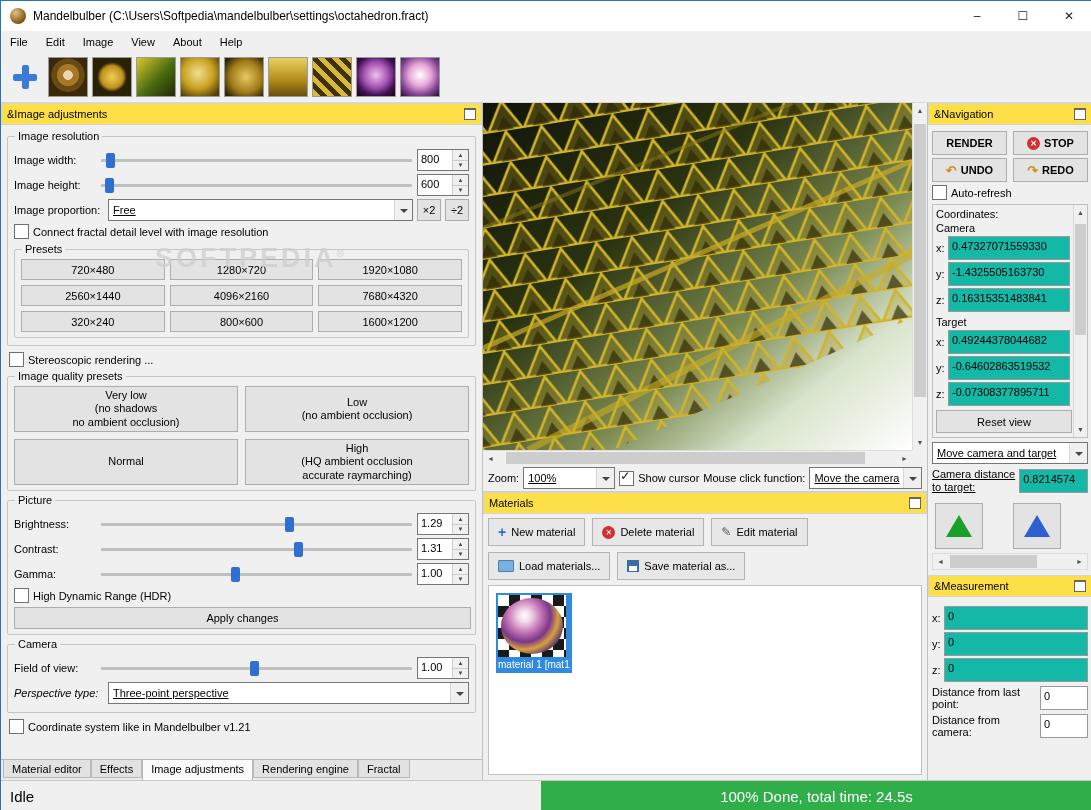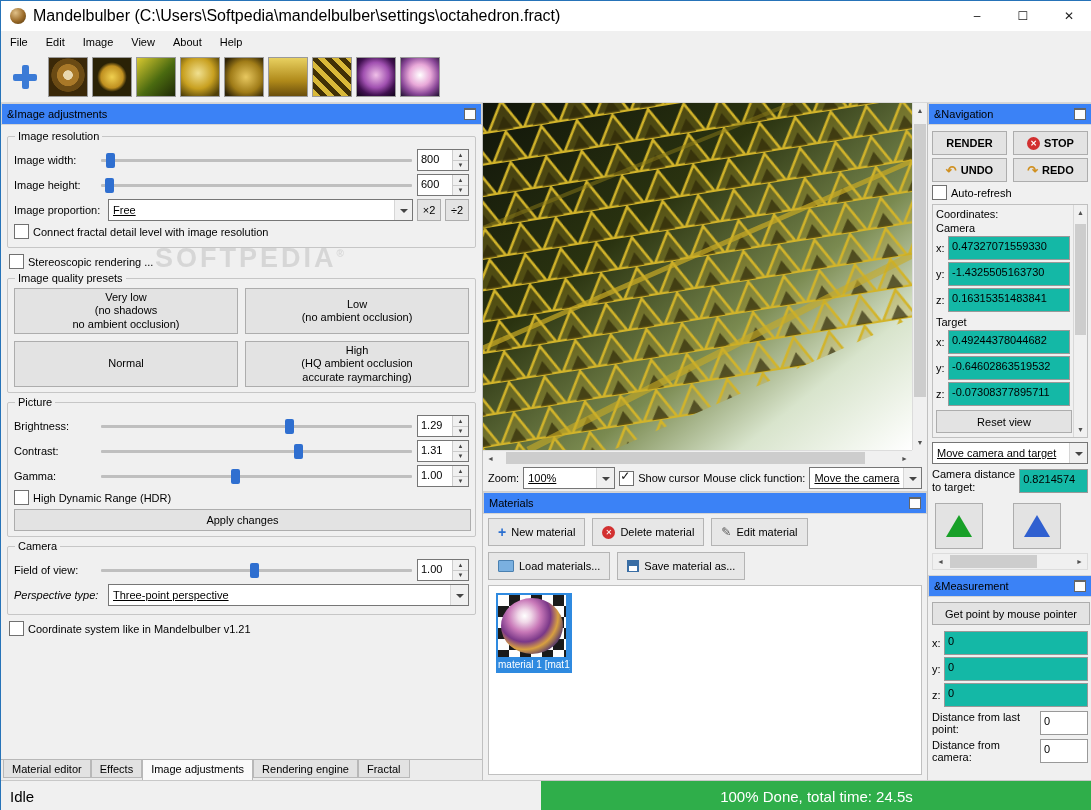--- a/index.html
+++ b/index.html
@@ -2,21 +2,21 @@
 <html><head>
 <meta charset="utf-8">
 <style>
   html,body{margin:0;padding:0;}
   body{background:#9a9a9a;font-family:"Liberation Sans",sans-serif;font-size:11px;color:#000;}
   .window{width:1091px;height:810px;margin:0 auto;border:1px solid #2673b8;background:#f0f0f0;display:flex;flex-direction:column;overflow:hidden;}
 
   
   .titlebar{height:30px;background:#ffffff;display:flex;align-items:center;flex:0 0 auto;}
   .app-icon{width:16px;height:16px;margin:0 7px 0 9px;border-radius:50%;background:radial-gradient(circle at 35% 30%,#e0c088,#9a6a28 55%,#4a3008);}
-  .title-text{font-size:16px;}
+  .title-text{font-size:12px;}
   .win-btns{margin-left:auto;display:flex;height:100%;}
   .win-btn{width:46px;display:flex;align-items:center;justify-content:center;font-size:12px;color:#222;}
 
   
   .menubar{height:21px;background:#f0f0f0;display:flex;align-items:center;flex:0 0 auto;}
   .menu-item{padding:0 9px;}
 
   
   .toolbar{height:46px;display:flex;align-items:center;padding:2px 5px;gap:4px;border-bottom:1px solid #d8d8d8;flex:0 0 auto;background:#f0f0f0;}
   .tool-add{width:38px;height:38px;display:flex;align-items:center;justify-content:center;background:#f0f0f0;}
@@ -34,21 +34,21 @@
   .t7{background:repeating-linear-gradient(45deg,#d8b838 0 5px,#403006 5px 10px);}
   .t8{background:radial-gradient(circle at 50% 45%,#f0c0e8,#a050b0 45%,#401050 72%,#100418);}
   .t9{background:radial-gradient(circle at 50% 45%,#ffffff,#e8a8d8 38%,#8a4898 68%,#201030);}
 
   
   .main{flex:1;display:flex;min-height:0;}
   .left-panel{width:481px;border-right:1px solid #c0c0c0;display:flex;flex-direction:column;flex:0 0 auto;}
   .center{width:444px;display:flex;flex-direction:column;border-right:1px solid #c0c0c0;flex:0 0 auto;}
   .right-panel{flex:1;display:flex;flex-direction:column;min-width:0;}
 
-  .panel-header{height:20px;background:#3b82f6;border:1px solid #d4d4d4;display:flex;align-items:center;padding:0 5px;flex:0 0 auto;}
+  .panel-header{height:20px;background:#fde047;border:1px solid #d4d4d4;display:flex;align-items:center;padding:0 5px;flex:0 0 auto;}
   .float-btn{margin-left:auto;width:10px;height:9px;border:1px solid #666;border-top-width:2px;background:#fdfdfd;}
 
   .left-scroll{flex:1;padding:2px 5px 0;position:relative;overflow:hidden;}
   .watermark{position:absolute;top:118px;left:154px;font-size:27px;font-weight:bold;letter-spacing:3px;color:rgba(205,205,205,0.75);pointer-events:none;z-index:5;}
   .watermark sup{font-size:10px;}
 
   .group{border:1px solid #c6c6c6;border-radius:2px;margin:9px 1px 6px;padding:9px 6px 5px;position:relative;}
   .group-title{position:absolute;top:-7px;left:7px;background:#f0f0f0;padding:0 3px;}
 
   .row{display:flex;align-items:center;margin:3px 0;gap:4px;}
@@ -137,21 +137,21 @@
   .ic-redo{color:#d09020;font-weight:bold;font-size:13px;}
   .ic-redo::after{content:"↷";}
   .coord-frame{border:1px solid #c0c0c0;margin-top:4px;display:flex;}
   .coord-inner{flex:1;padding:3px 3px 4px;min-width:0;}
   .coord-vscroll{width:13px;border-left:1px solid #d8d8d8;display:flex;flex-direction:column;}
   .crow{display:flex;align-items:center;gap:3px;margin:2px 0;}
   .cl{width:9px;flex:0 0 auto;}
   .cfield{flex:1;height:19px;border:1px solid #999;background:#14b8a6;padding:3px 1px 0 3px;overflow:hidden;white-space:nowrap;min-width:0;}
   .full-btn{height:21px;width:100%;margin-top:4px;}
   .dist-row{display:flex;align-items:center;gap:4px;margin:4px 0;}
-  .pre{white-space:pre-line;line-height:1.2;}
+  .pre{white-space:pre-line;line-height:1.2;text-decoration:underline;}
   .arrows{display:flex;gap:30px;margin:9px 3px 4px;}
   .arrow-btn{width:46px;height:44px;}
   .tri-up-green{width:0;height:0;border-left:13px solid transparent;border-right:13px solid transparent;border-bottom:22px solid #18a028;}
   .tri-up-blue{width:0;height:0;border-left:13px solid transparent;border-right:13px solid transparent;border-bottom:22px solid #3060d0;}
   .nav-hscroll{height:15px;display:flex;margin:3px 0 2px;border:1px solid #dcdcdc;}
   .meas-body{padding:3px 4px;flex:1;}
   .small-field{width:42px;flex:0 0 auto;height:19px;border:1px solid #999;background:#fff;padding:3px 1px 0 3px;overflow:hidden;}
 
   
   .statusbar{height:30px;border-top:1px solid #c8c8c8;display:flex;align-items:center;flex:0 0 auto;background:#f0f0f0;}
@@ -242,20 +242,34 @@
             <div class="combo grow">
               <span class="combo-val">Free</span>
               <span class="combo-arrow"></span>
             </div>
             <div class="btn small-btn">×2</div>
             <div class="btn small-btn">÷2</div>
           </div>
           <div class="row">
             <div class="check"></div>
             <span>Connect fractal detail level with image resolution</span>
+          </div>
+          <div class="group" style="margin:10px 0 2px;">
+            <span class="group-title">Presets</span>
+            <div class="presets-grid">
+              <div class="btn preset-btn">720×480</div>
+              <div class="btn preset-btn">1280×720</div>
+              <div class="btn preset-btn">1920×1080</div>
+              <div class="btn preset-btn">2560×1440</div>
+              <div class="btn preset-btn">4096×2160</div>
+              <div class="btn preset-btn">7680×4320</div>
+              <div class="btn preset-btn">320×240</div>
+              <div class="btn preset-btn">800×600</div>
+              <div class="btn preset-btn">1600×1200</div>
+            </div>
           </div>
         </div>
 
         <div class="row" style="margin-left:3px;">
           <div class="check"></div>
           <span>Stereoscopic rendering ...</span>
         </div>
 
         <div class="group">
           <span class="group-title">Image quality presets</span>
@@ -556,21 +570,20 @@
             </div>
           <div class="s-btn sa-rt"></div>
         </div>
       </div>
 
       <div class="panel-header">
         <span>&amp;Measurement</span>
         <div class="float-btn"></div>
       </div>
       <div class="meas-body">
-        <div class="btn full-btn" style="margin-top:2px;">Get point by mouse pointer</div>
         <div class="crow" style="margin-top:6px;">
             <span class="cl">x:</span>
             <div class="cfield">0</div>
           </div>
         <div class="crow">
             <span class="cl">y:</span>
             <div class="cfield">0</div>
           </div>
         <div class="crow">
             <span class="cl">z:</span>

